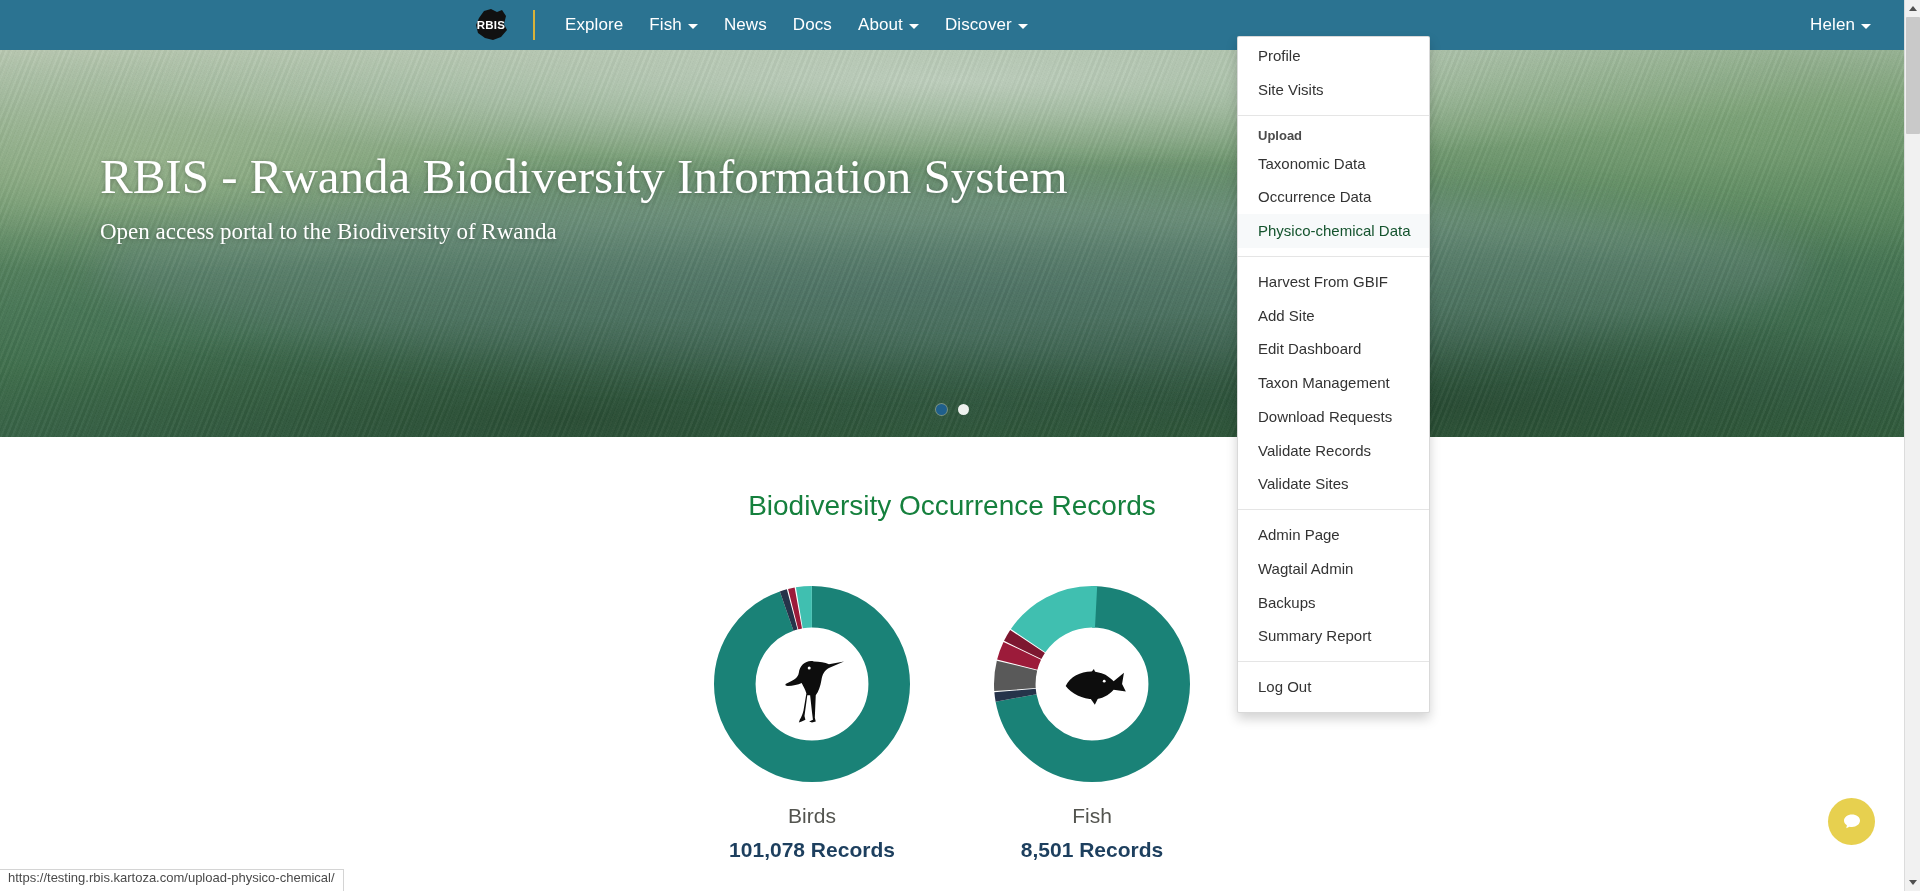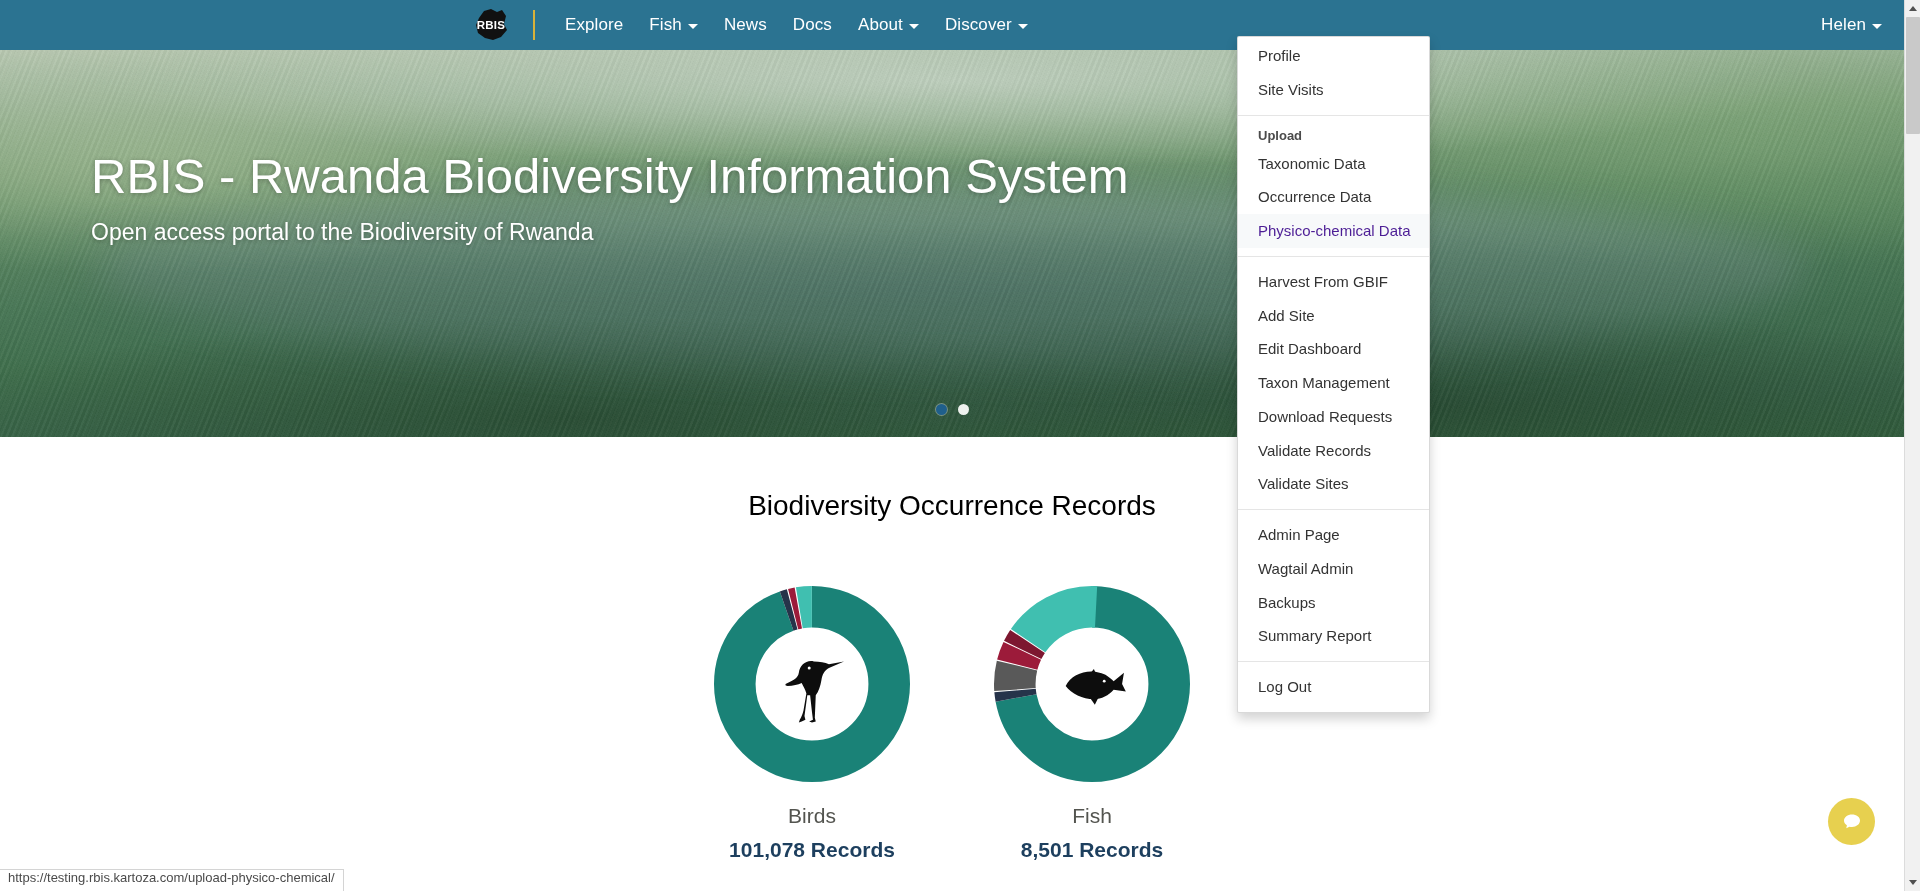--- a/index.html
+++ b/index.html
@@ -41,21 +41,21 @@
   .caret {
     width: 0; height: 0;
     border-left: 5px solid transparent;
     border-right: 5px solid transparent;
     border-top: 5px solid #ffffff;
     display: inline-block;
     position: relative; top: 1px;
   }
   .nav-user {
     position: absolute; right: 0px; top: 0; height: 50px;
-    display: flex; align-items: center; padding-right: 22px;
+    display: flex; align-items: center; padding-right: 33px;
   }
   .nav-user .nav-link { font-size: 17px; }
 
   
   .hero {
     position: absolute; top: 50px; left: 0;
     width: 1904px; height: 387px;
     overflow: hidden;
   }
   .hero-bg {
@@ -80,21 +80,21 @@
       repeating-linear-gradient(-68deg, rgba(255,255,255,0.025) 0px, rgba(255,255,255,0.025) 3px, rgba(0,0,0,0.02) 3px, rgba(0,0,0,0.02) 6px);
     opacity: .75;
   }
   .hero-lake {
     position: absolute; left: 5%; right: 5%; top: 36%; height: 46%;
     border-radius: 50% 50% 45% 45% / 42% 42% 58% 58%;
     background: linear-gradient(180deg, rgba(150,175,165,0.55) 0%, rgba(110,140,130,0.45) 35%, rgba(75,105,95,0.35) 100%);
     filter: blur(18px);
   }
   .hero-text {
-    position: absolute; left: 91px; top: 100px; z-index: 3;
+    position: absolute; left: 100px; top: 100px; z-index: 3; font-family: Liberation Serif, serif;
   }
   .hero-title {
     color: #ffffff; font-size: 49px; font-weight: 400; line-height: 1.1;
     text-shadow: 0 1px 5px rgba(0,0,0,.28);
     white-space: nowrap;
   }
   .hero-sub {
     color: #ffffff; font-size: 23px; font-weight: 400; margin-top: 15px;
     text-shadow: 0 1px 4px rgba(0,0,0,.28);
     white-space: nowrap;
@@ -106,21 +106,21 @@
   .dot { width: 11px; height: 11px; border-radius: 50%; cursor: pointer; }
   .dot.active { background: #1f5f8b; box-shadow: 0 0 0 1px rgba(255,255,255,.35); }
   .dot.inactive { background: #eef1ee; }
 
   
   .main {
     position: absolute; top: 437px; left: 0; width: 1904px;
     background: #fff;
   }
   .section-title {
-    text-align: center; color: #000000; font-size: 28px; font-weight: 400;
+    text-align: center; color: #15803d; font-size: 28px; font-weight: 400;
     margin-top: 53px;
   }
   .donut-row {
     display: flex; justify-content: center; gap: 80px;
     margin-top: 63px;
   }
   .donut-item { width: 200px; display: flex; flex-direction: column; align-items: center; }
   .donut-svg { display: block; }
   .donut-center-icon {
     position: absolute; left: 50%; top: 50%; transform: translate(-50%,-50%);
@@ -149,21 +149,21 @@
   .dd-item {
     display: block;
     padding: 6px 20px;
     font-size: 15px;
     color: #333333;
     line-height: 1.45;
     white-space: nowrap;
     cursor: pointer;
     text-decoration: none;
   }
-  .dd-item.active { background: #f7f9fa; color: #4c1d95; }
+  .dd-item.active { background: #f7f9fa; color: #14532d; }
   .dd-header {
     padding: 4px 20px; font-size: 13px; font-weight: bold; color: #4b4b4b;
     white-space: nowrap;
   }
   .dd-divider { height: 1px; background: #e5e5e5; margin: 8px 0; }
 
   
   .chat-btn {
     position: absolute; right: 45px; bottom: 46px;
     width: 47px; height: 47px; border-radius: 50%;

